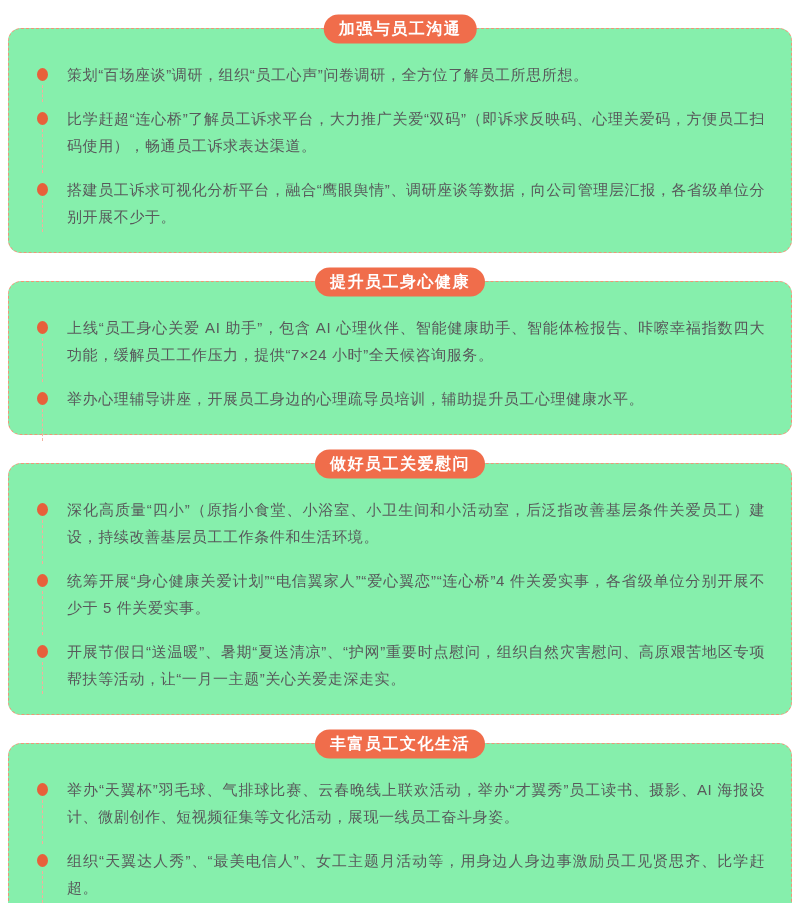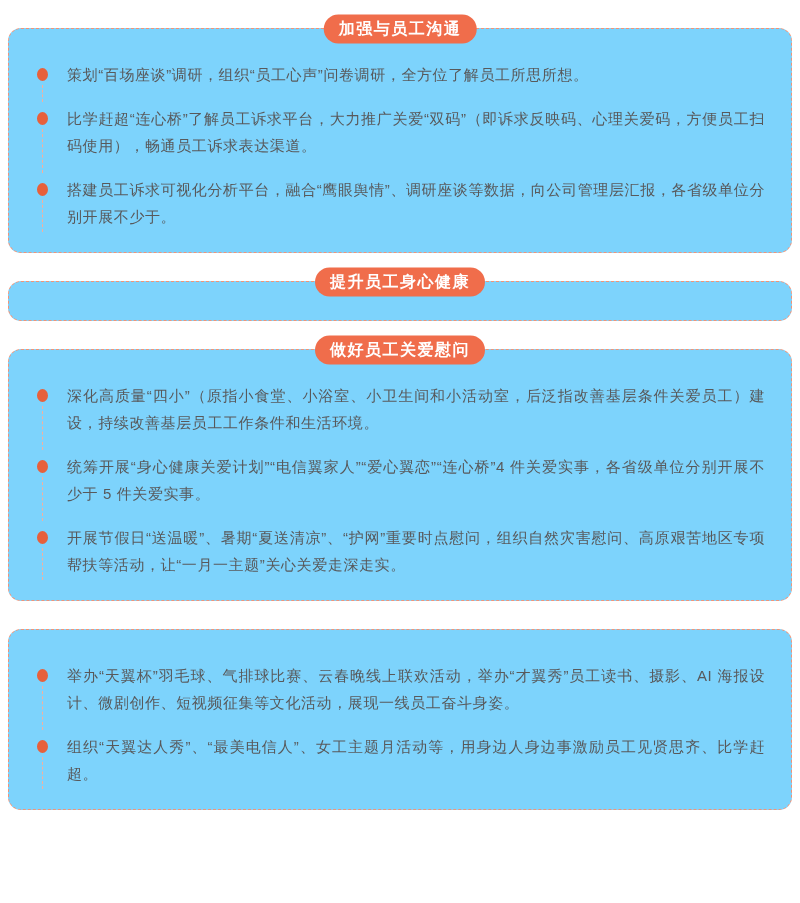--- a/index.html
+++ b/index.html
@@ -16,21 +16,21 @@
     width: 800px;
     padding-bottom: 14px;
     box-sizing: border-box;
   }
   .card {
     position: relative;
     margin: 28px 8px 0 8px;
     border: 1.5px dashed #f19478;
     border-radius: 13px;
     padding: 24px 18px 14px 20px;
-    background: #7dd3fc;
+    background: #86efac;
     box-sizing: border-box;
   }
   .badge {
     position: absolute;
     top: 0;
     left: 50%;
     transform: translate(-50%, -50%);
     background: #f06d4b;
     color: #ffffff;
     font-size: 16px;
@@ -105,20 +105,32 @@
       <li class="item">
         <span class="dot"></span>
         <span class="connector"></span>
         <span class="item-text">搭建员工诉求可视化分析平台，融合“鹰眼舆情”、调研座谈等数据，向公司管理层汇报，各省级单位分别开展不少于。</span>
       </li>
     </ul>
   </section>
 
   <section class="card">
     <div class="badge">提升员工身心健康</div>
+    <ul class="items">
+      <li class="item">
+        <span class="dot"></span>
+        <span class="connector"></span>
+        <span class="item-text">上线“员工身心关爱 AI 助手”，包含 AI 心理伙伴、智能健康助手、智能体检报告、咔嚓幸福指数四大功能，缓解员工工作压力，提供“7×24 小时”全天候咨询服务。</span>
+      </li>
+      <li class="item">
+        <span class="dot"></span>
+        <span class="connector"></span>
+        <span class="item-text">举办心理辅导讲座，开展员工身边的心理疏导员培训，辅助提升员工心理健康水平。</span>
+      </li>
+    </ul>
   </section>
 
   <section class="card">
     <div class="badge">做好员工关爱慰问</div>
     <ul class="items">
       <li class="item">
         <span class="dot"></span>
         <span class="connector"></span>
         <span class="item-text">深化高质量“四小”（原指小食堂、小浴室、小卫生间和小活动室，后泛指改善基层条件关爱员工）建设，持续改善基层员工工作条件和生活环境。</span>
       </li>
@@ -129,20 +141,21 @@
       </li>
       <li class="item">
         <span class="dot"></span>
         <span class="connector"></span>
         <span class="item-text">开展节假日“送温暖”、暑期“夏送清凉”、“护网”重要时点慰问，组织自然灾害慰问、高原艰苦地区专项帮扶等活动，让“一月一主题”关心关爱走深走实。</span>
       </li>
     </ul>
   </section>
 
   <section class="card">
+    <div class="badge">丰富员工文化生活</div>
     <ul class="items">
       <li class="item">
         <span class="dot"></span>
         <span class="connector"></span>
         <span class="item-text">举办“天翼杯”羽毛球、气排球比赛、云春晚线上联欢活动，举办“才翼秀”员工读书、摄影、AI 海报设计、微剧创作、短视频征集等文化活动，展现一线员工奋斗身姿。</span>
       </li>
       <li class="item">
         <span class="dot"></span>
         <span class="connector"></span>
         <span class="item-text">组织“天翼达人秀”、“最美电信人”、女工主题月活动等，用身边人身边事激励员工见贤思齐、比学赶超。</span>

